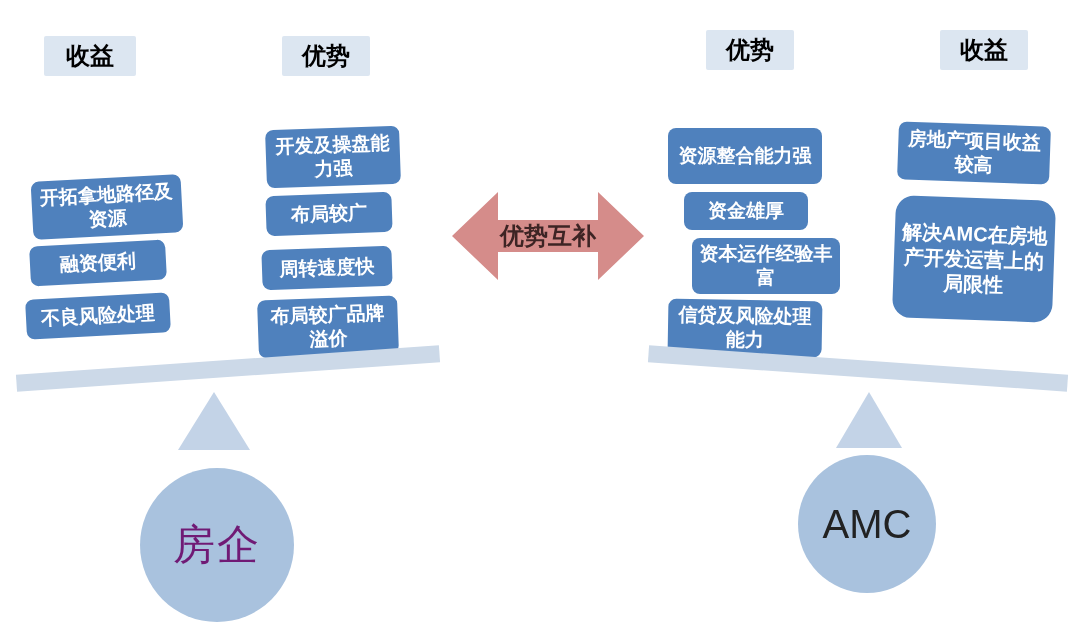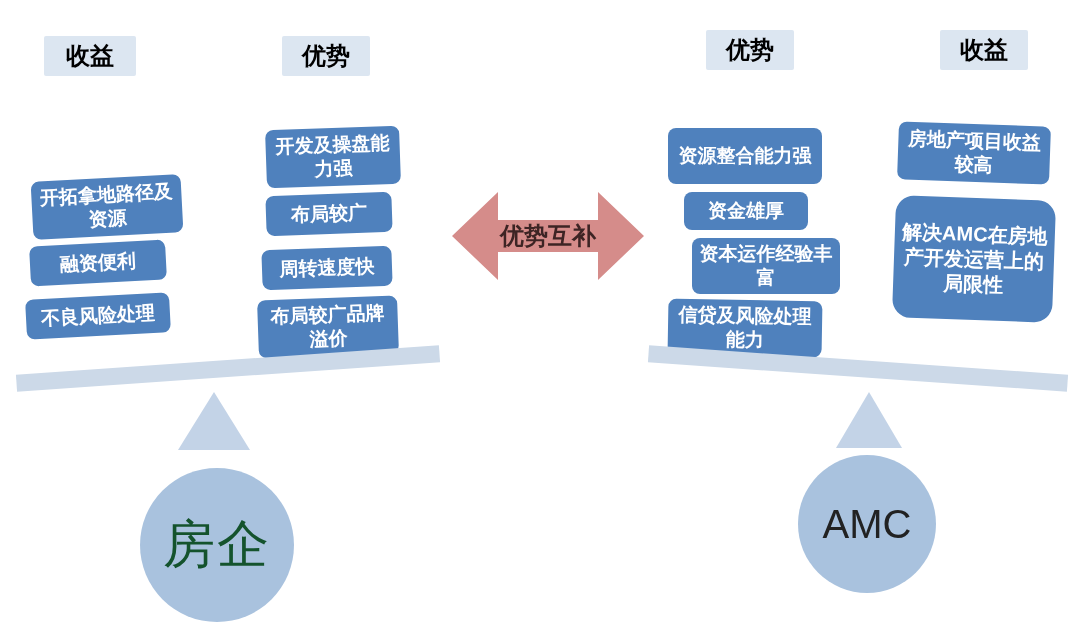--- a/index.html
+++ b/index.html
@@ -58,21 +58,21 @@
   .plank-right{left:648px;top:360px;width:420px;transform:rotate(4deg);}
 
   .fulcrum{position:absolute;background:var(--triangle);
     clip-path:polygon(50% 0,0 100%,100% 100%);}
   .fulcrum-left{left:178px;top:392px;width:72px;height:58px;}
   .fulcrum-right{left:836px;top:392px;width:66px;height:56px;}
 
   .entity-circle{position:absolute;background:var(--circle);border-radius:50%;
     display:flex;align-items:center;justify-content:center;}
   .circle-left{left:140px;top:468px;width:154px;height:154px;
-    font-size:52px;color:#14532d;letter-spacing:2px;}
+    font-size:42px;color:#701a75;letter-spacing:2px;}
   .circle-right{left:798px;top:455px;width:138px;height:138px;
     font-size:40px;color:#222;}
 
   .arrow-wrap{position:absolute;left:452px;top:190px;width:192px;height:92px;}
   .arrow-wrap svg{position:absolute;left:0;top:0;}
   .arrow-label{
     position:absolute;left:0;top:0;width:100%;height:100%;
     display:flex;align-items:center;justify-content:center;
     font-weight:bold;font-size:24px;color:#3d2424;
   }

